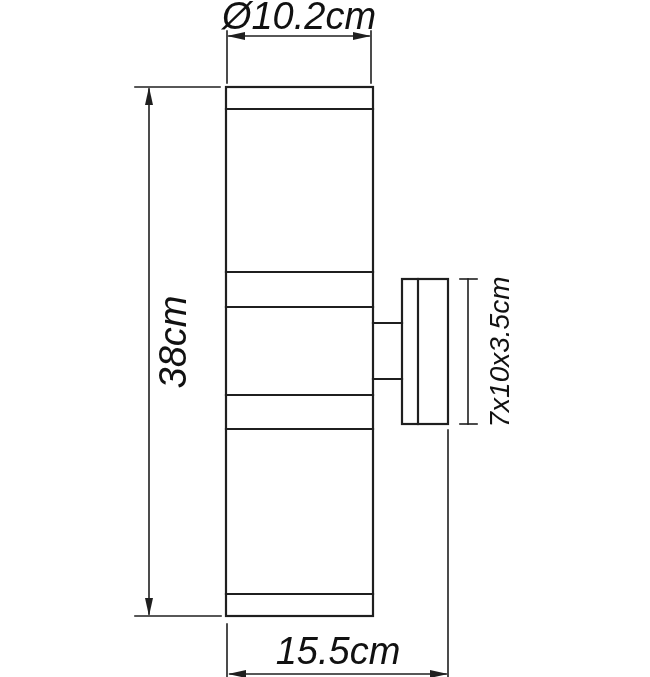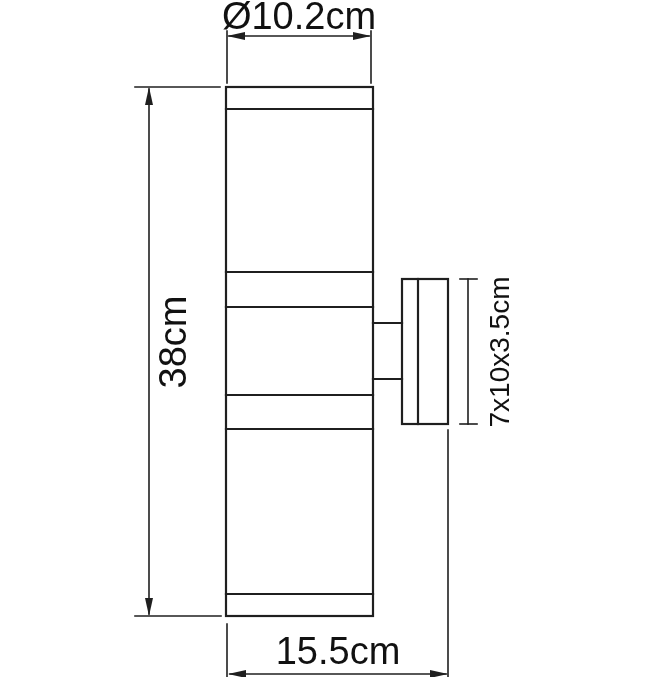--- a/index.html
+++ b/index.html
@@ -12,20 +12,21 @@
     margin: 0;
     padding: 0;
     background: var(--bg);
   }
   .page {
     position: relative;
     width: 650px;
     height: 677px;
     background: var(--bg);
     overflow: hidden;
+    font-style: italic;
   }
   svg { display: block; }
   .stroke {
     stroke: var(--line);
     fill: none;
     stroke-width: 2.2;
     stroke-linecap: square;
   }
   .thin {
     stroke-width: 1.6;

